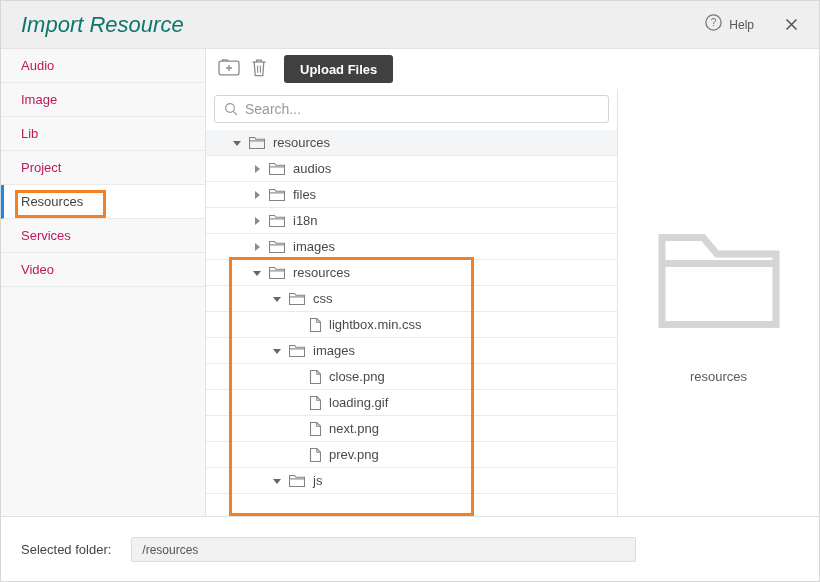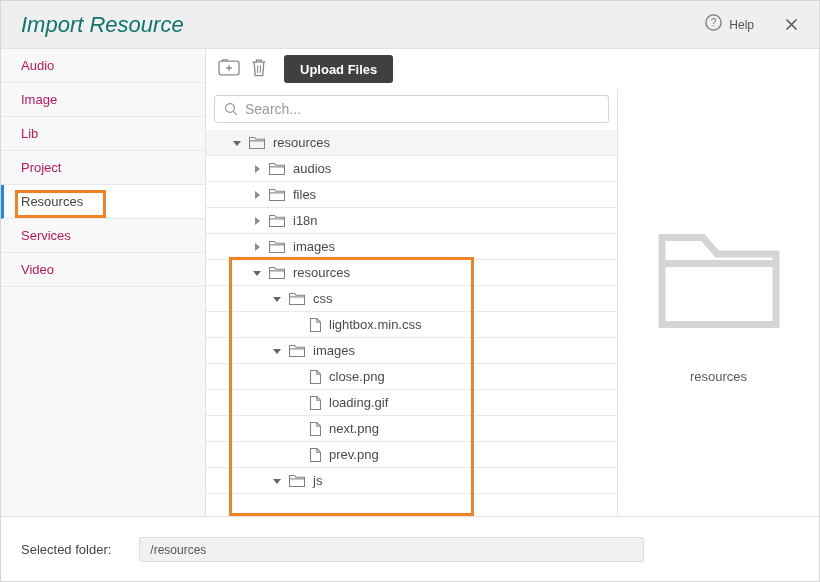--- a/index.html
+++ b/index.html
@@ -40,23 +40,23 @@
   .caret { width:12px; height:12px; margin-right:6px; position:relative; flex:none; }
   .caret.down::after { content:""; position:absolute; left:2px; top:4px; border-left:4px solid transparent; border-right:4px solid transparent; border-top:5px solid #666; }
   .caret.right::after { content:""; position:absolute; left:4px; top:2px; border-top:4px solid transparent; border-bottom:4px solid transparent; border-left:5px solid #8c8c8c; }
   .tree-ico { display:flex; align-items:center; flex:none; }
 
   .preview { flex:1; display:flex; flex-direction:column; align-items:center; background:#fff; }
   .preview-folder { margin-top:144px; }
   .preview-caption { margin-top:36px; font-size:13px; color:#5a5a5a; }
 
   
-  .footer { height:66px; border-top:1px solid #e0e0e0; display:flex; align-items:center; padding:0 20px; background:#fff;gap:27px; }
+  .footer { height:66px; border-top:1px solid #e0e0e0; display:flex; align-items:center; padding:0 20px; background:#fff; }
   .footer-label { font-size:13px; color:#444; flex:none; }
-  .path-input { width:505px; height:25px; margin-left:1px; background:#f1f1f1; border:1px solid #dcdcdc; border-radius:2px; padding:0 10px; font-size:12px; color:#555; font-family:"Liberation Sans", sans-serif; outline:none; }
+  .path-input { width:505px; height:25px; margin-left:20px; background:#f1f1f1; border:1px solid #dcdcdc; border-radius:2px; padding:0 10px; font-size:12px; color:#555; font-family:"Liberation Sans", sans-serif; outline:none; }
   .cancel-btn { margin-left:auto; width:100px; height:28px; background:#9e9e9e; border:1px solid #919191; border-radius:2px; color:#fff; font-size:13px; font-weight:bold; font-family:"Liberation Sans", sans-serif; cursor:pointer; }
 
   
   .annot { position:absolute; border:3px solid #f08223; pointer-events:none; z-index:5; }
   .annot-sidebar { left:14px; top:189px; width:91px; height:28px; }
   .annot-tree { left:228px; top:256px; width:245px; height:259px; }
 </style>
 </head>
 <body>
 

